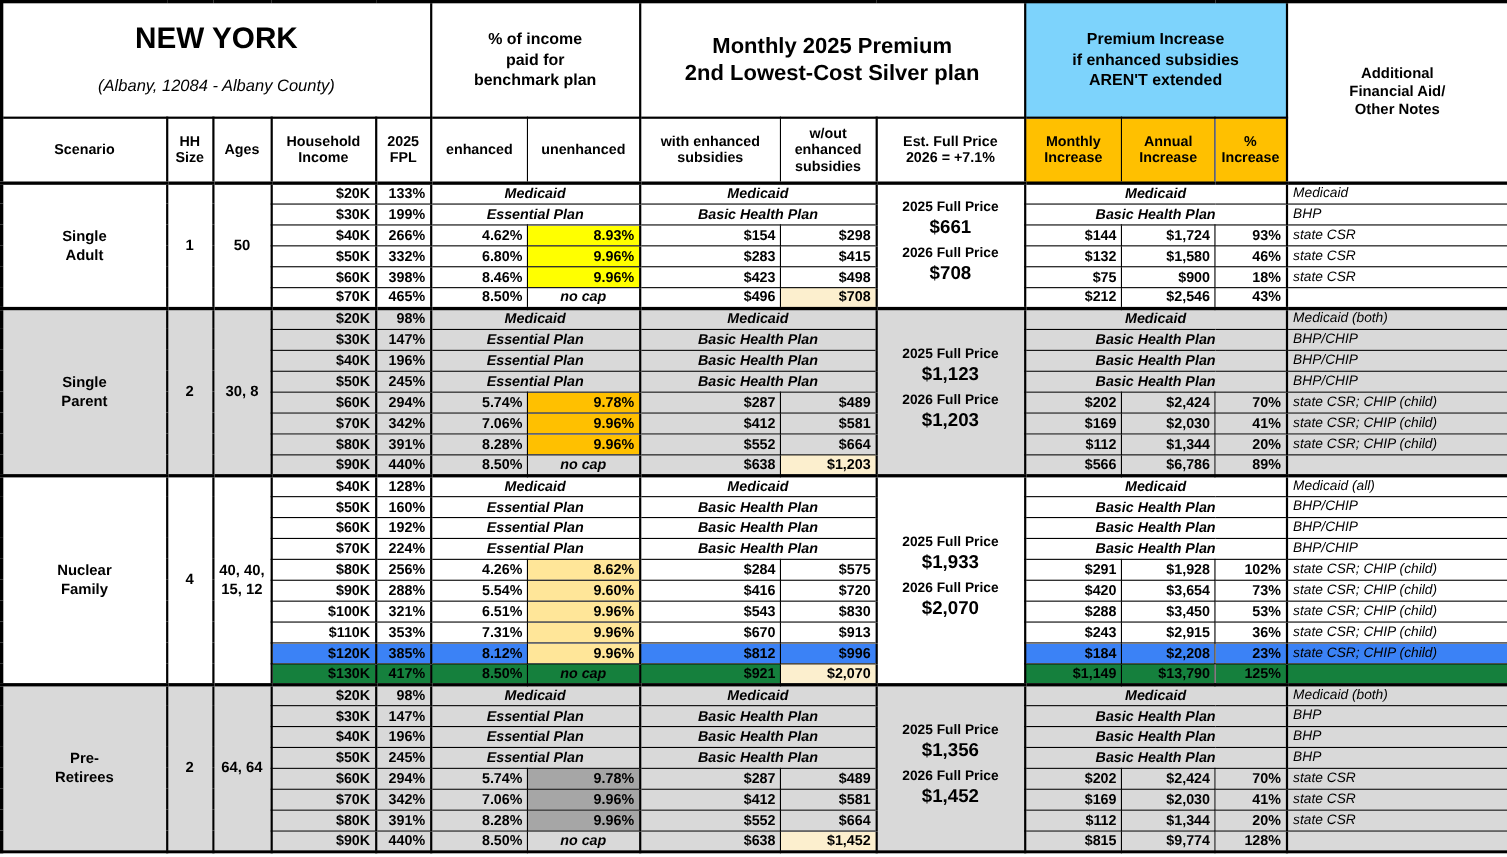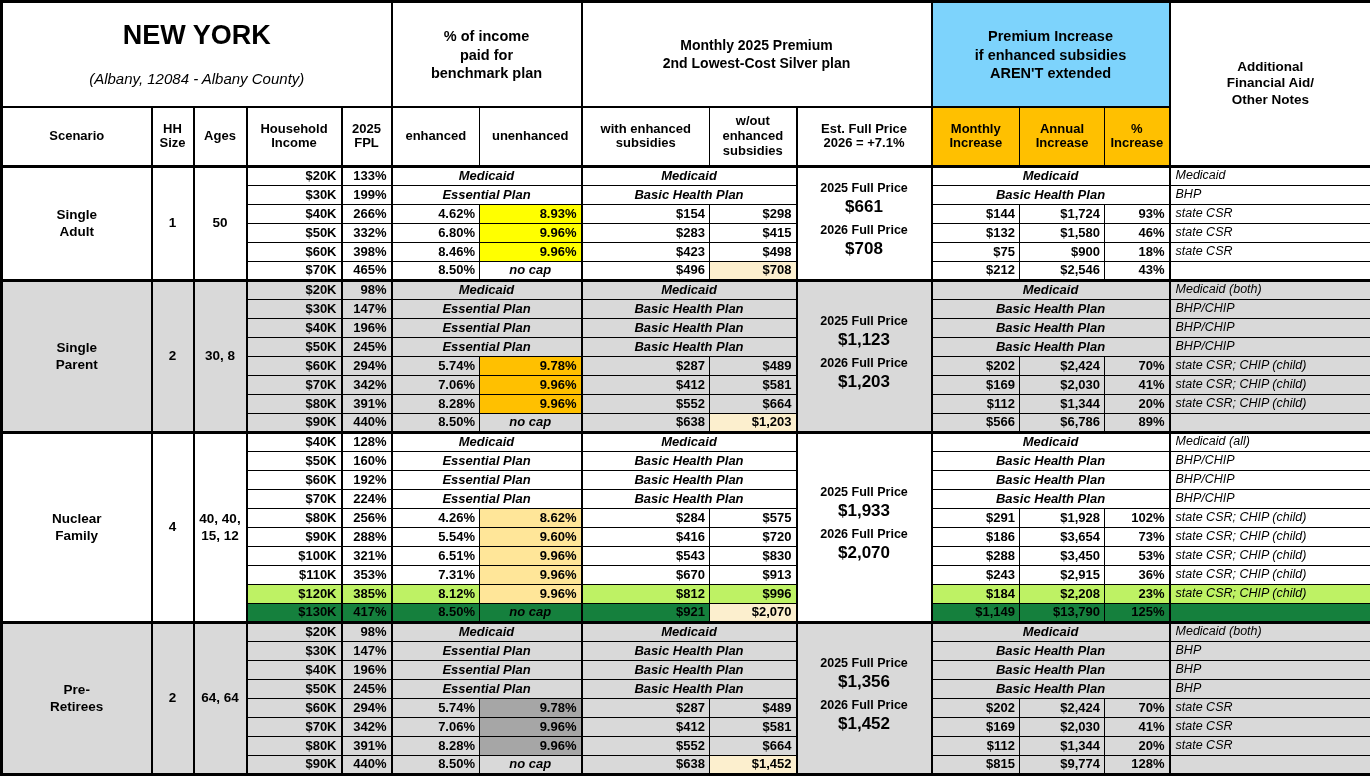--- a/index.html
+++ b/index.html
@@ -4,21 +4,21 @@
 <style>
   html,body{margin:0;padding:0;background:#fff;}
   table{border-collapse:collapse;table-layout:fixed;width:1370px;font-family:"Liberation Sans",sans-serif;color:#000;border:3px solid #000;}
   th,td{border:1px solid #000;padding:0 4px;overflow:hidden;white-space:pre-line;vertical-align:middle;box-sizing:border-box;}
   thead th{text-align:center;font-weight:bold;background:#fff;}
   tr.band1 th{height:66px;border-bottom:2px solid #000;}
   tr.band2 th{height:59px;line-height:1.15;font-size:13px;border-bottom:3px solid #000;}
   .title-main{font-size:27px;font-weight:bold;line-height:1.1;}
   .title-sub{font-size:15px;font-style:italic;font-weight:normal;line-height:1.3;}
   .gh{font-size:14.5px;line-height:1.25;}
-  .gh-premium{font-size:14px;}
+  .gh-premium{font-size:20px;}
   .gh-notes{font-size:13.5px;}
   .small-h{font-size:12.5px;}
   .br2{border-right:2px solid #000 !important;}
   tbody tr{height:19px;}
   tbody td{font-size:13px;line-height:1.1;}
   .num{text-align:right;font-weight:bold;}
   .plan{text-align:center;font-weight:bold;font-style:italic;}
   .nocap{text-align:center;font-weight:bold;font-style:italic;}
   .note{text-align:left;font-style:italic;font-weight:normal;font-size:12.5px;padding-left:5px;}
   .scen{text-align:center;font-weight:bold;font-size:13.5px;line-height:1.3;}
@@ -296,21 +296,21 @@
         <td class="num br2">102%</td>
         <td class="note">state CSR; CHIP (child)</td>
       </tr>
       <tr style="background: rgb(255, 255, 255);">
         <td class="num br2">$90K</td>
         <td class="num br2">288%</td>
         <td class="num">5.54%</td>
         <td class="num br2" style="background: rgb(255, 230, 153);">9.60%</td>
         <td class="num">$416</td>
         <td class="num br2">$720</td>
-        <td class="num">$186</td>
+        <td class="num">$420</td>
         <td class="num">$3,654</td>
         <td class="num br2">73%</td>
         <td class="note">state CSR; CHIP (child)</td>
       </tr>
       <tr style="background: rgb(255, 255, 255);">
         <td class="num br2">$100K</td>
         <td class="num br2">321%</td>
         <td class="num">6.51%</td>
         <td class="num br2" style="background: rgb(255, 230, 153);">9.96%</td>
         <td class="num">$543</td>
@@ -325,21 +325,21 @@
         <td class="num br2">353%</td>
         <td class="num">7.31%</td>
         <td class="num br2" style="background: rgb(255, 230, 153);">9.96%</td>
         <td class="num">$670</td>
         <td class="num br2">$913</td>
         <td class="num">$243</td>
         <td class="num">$2,915</td>
         <td class="num br2">36%</td>
         <td class="note">state CSR; CHIP (child)</td>
       </tr>
-      <tr style="background: #bef264;">
+      <tr style="background: #3b82f6;">
         <td class="num br2">$120K</td>
         <td class="num br2">385%</td>
         <td class="num">8.12%</td>
         <td class="num br2" style="background: rgb(255, 230, 153);">9.96%</td>
         <td class="num">$812</td>
         <td class="num br2">$996</td>
         <td class="num">$184</td>
         <td class="num">$2,208</td>
         <td class="num br2">23%</td>
         <td class="note">state CSR; CHIP (child)</td>

